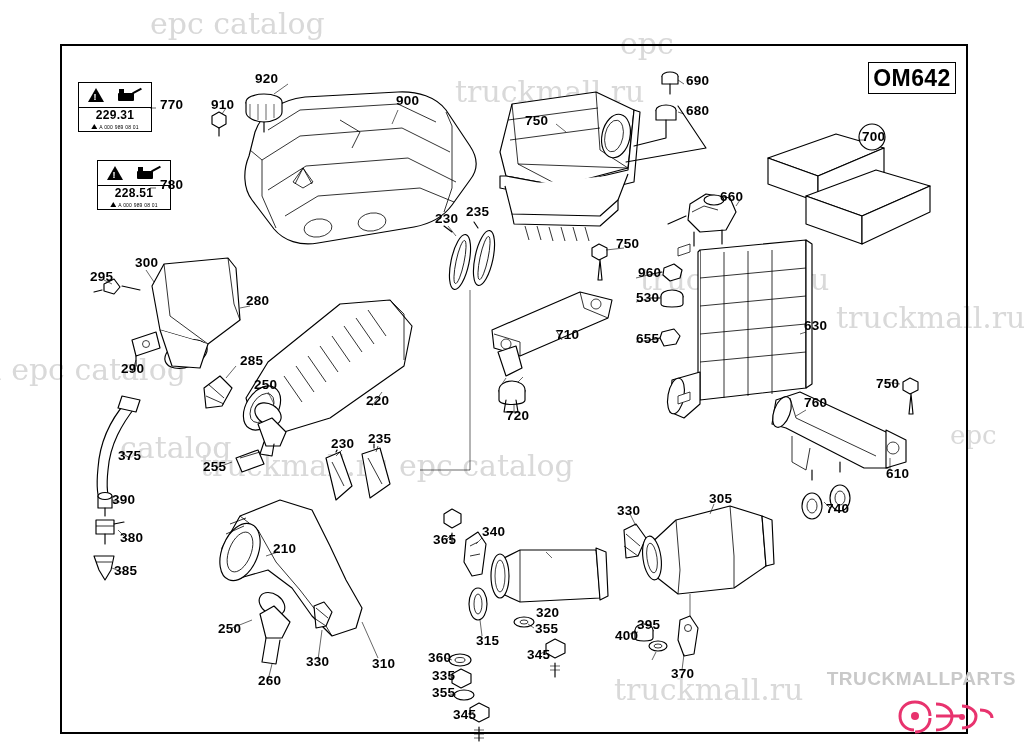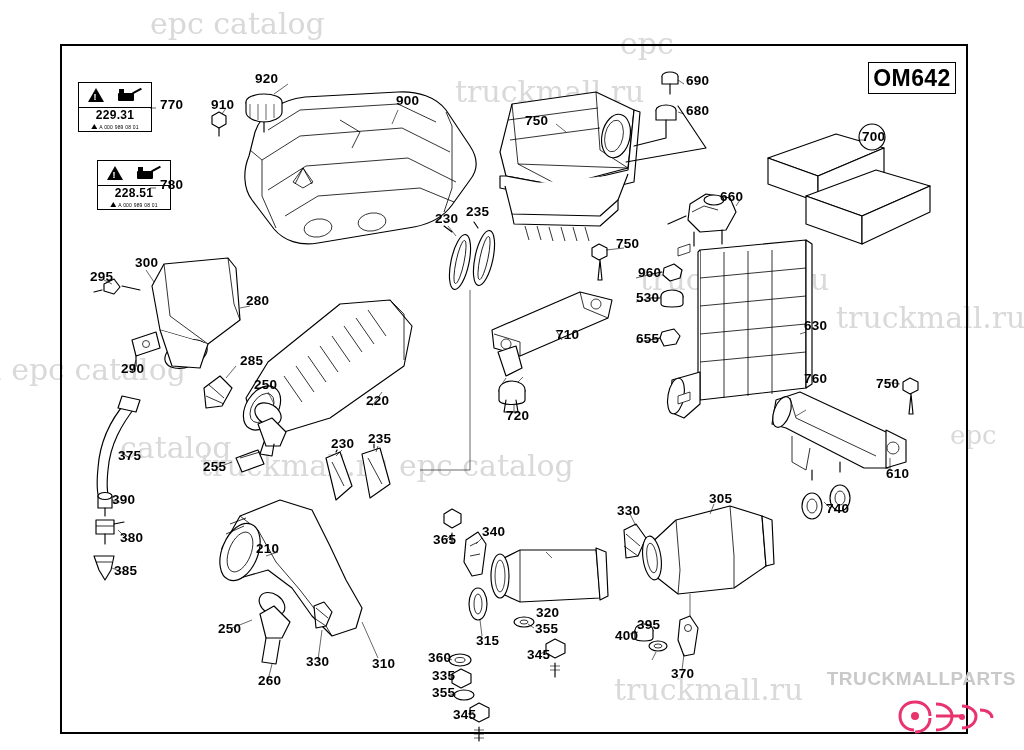--- a/index.html
+++ b/index.html
@@ -577,32 +577,32 @@
   <div class="num" style="left:804px;top:318px;">630</div>
   <div class="num" style="left:135px;top:255px;">300</div>
   <div class="num" style="left:90px;top:269px;">295</div>
   <div class="num" style="left:246px;top:293px;">280</div>
   <div class="num" style="left:121px;top:361px;">290</div>
   <div class="num" style="left:228px;top:353px;margin-left:12px;">285</div>
   <div class="num" style="left:254px;top:377px;">250</div>
   <div class="num" style="left:366px;top:393px;">220</div>
   <div class="num" style="left:556px;top:327px;">710</div>
   <div class="num" style="left:506px;top:408px;">720</div>
-  <div class="num" style="left:804px;top:371px;">760</div>
+  <div class="num" style="left:804px;top:395px;">760</div>
   <div class="num" style="left:876px;top:376px;">750</div>
   <div class="num" style="left:886px;top:466px;">610</div>
   <div class="num" style="left:826px;top:501px;">740</div>
   <div class="num" style="left:118px;top:448px;">375</div>
   <div class="num" style="left:112px;top:492px;">390</div>
   <div class="num" style="left:120px;top:530px;">380</div>
   <div class="num" style="left:114px;top:563px;">385</div>
   <div class="num" style="left:203px;top:459px;">255</div>
   <div class="num" style="left:331px;top:436px;">230</div>
   <div class="num" style="left:368px;top:431px;">235</div>
-  <div class="num" style="left:256px;top:541px;">210</div>
+  <div class="num" style="left:273px;top:541px;">210</div>
   <div class="num" style="left:218px;top:621px;">250</div>
   <div class="num" style="left:306px;top:654px;">330</div>
   <div class="num" style="left:372px;top:656px;">310</div>
   <div class="num" style="left:258px;top:673px;">260</div>
   <div class="num" style="left:433px;top:532px;">365</div>
   <div class="num" style="left:482px;top:524px;">340</div>
   <div class="num" style="left:536px;top:565px;margin-top:40px;">320</div>
   <div class="num" style="left:476px;top:633px;">315</div>
   <div class="num" style="left:428px;top:650px;">360</div>
   <div class="num" style="left:432px;top:668px;">335</div>

